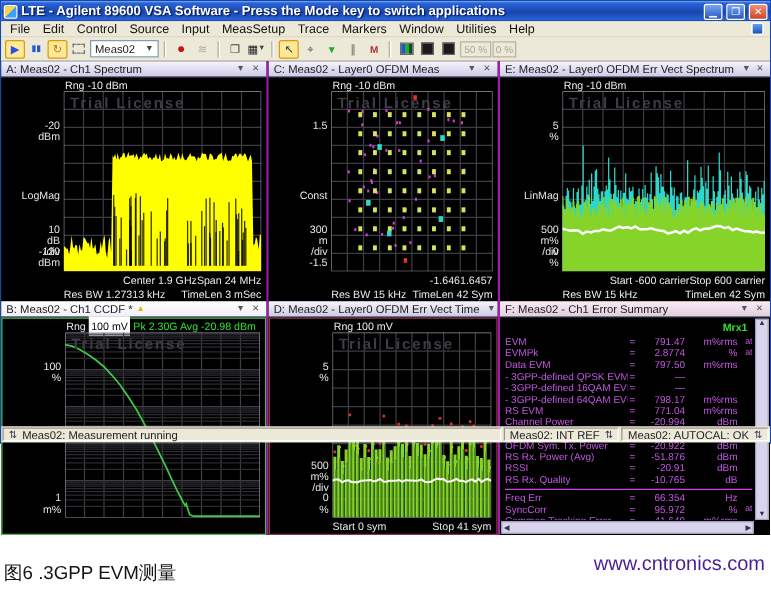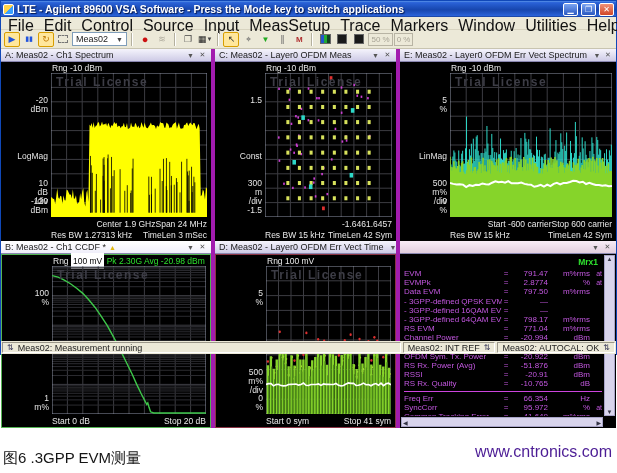--- a/index.html
+++ b/index.html
@@ -14,22 +14,22 @@
   .titlebar { height:16px; display:flex; align-items:center; gap:3px; padding:0 2px;
               background:linear-gradient(180deg,#5a93e8 0%,#2a62d8 10%,#1746ae 55%,#2a62d8 92%,#12388c 100%); }
   .app-ico { width:11px; height:11px; border-radius:2px;
              background:linear-gradient(135deg,#ffd24a 0 50%,#3aa0ff 50% 100%); border:1px solid #fff; }
   .titletext { flex:1; color:#fff; font-size:10.5px; font-weight:bold; text-shadow:1px 1px 1px #00154d;
                white-space:nowrap; overflow:hidden; }
   .winbtn { width:15px; height:13px; font-size:8px; line-height:11px; text-align:center; color:#fff;
             border:1px solid #fff; border-radius:2px;
             background:linear-gradient(180deg,#7aa4f2,#2a58c0); }
   .winbtn.close { background:linear-gradient(180deg,#f09278,#cf4628); }
-  .menubar { height:13px; display:flex; background:#ece9d8; border-bottom:1px solid #d8d4c0;
-             font-size:16px; color:#111; padding:0 2px; }
+  .menubar { height:13px; display:flex; align-items:center; background:#ece9d8; border-bottom:1px solid #d8d4c0;
+             font-size:10px; color:#111; padding:0 2px; }
   .mi { padding:0 5px; white-space:nowrap; }
   .menuspacer { flex:1; }
   .menu-right-ico { width:10px; height:10px; border-radius:2px; margin-right:3px;
              background:linear-gradient(180deg,#6aa0f0,#1c50b8); border:1px solid #fff; }
   .toolbar { height:19px; display:flex; align-items:center; padding:0 3px; gap:1px;
              background:#ece9d8; border-bottom:1px solid #c8c4b0; }
   .tb-btn { min-width:16px; height:15px; display:flex; align-items:center; justify-content:center;
             font-size:9px; color:#333; border:1px solid transparent; }
   .tb-btn.hl { background:#ffe79c; border:1px solid #d89e00; border-radius:2px; }
   .tb-sep { width:2px; height:13px; border-left:1px solid #b4b09e; border-right:1px solid #fff; margin:0 3px; }
@@ -40,21 +40,21 @@
             display:flex; align-items:center; }
   .lasso { width:10px; height:8px; border:1px dashed #777; }
   .cbars { width:11px; height:10px;
            background:linear-gradient(90deg,#2255cc 0 33%,#22aa33 33% 66%,#114422 66% 100%);
            border:1px solid #666; }
   .sq { width:10px; height:10px; background:#1a1a1a; border:1px solid #666; }
   
   .panelgrid { position:absolute; left:0; top:48px; width:615px; height:379px;
                display:grid; grid-template-columns:214px 185px 216px; grid-template-rows:192px 187px;
                background:#9a96b8; }
-  .panel { position:relative; background:#000; border-right:4px solid #a21caf; }
+  .panel { position:relative; background:#000; border-right:2px solid #a21caf; }
   .ptab { height:13px; display:flex; align-items:center; gap:3px; padding:0 4px; font-size:9px; color:#1a1a1a;
           background:linear-gradient(180deg,#f5f4fc,#cecbe6); border-bottom:1px solid #8a87b0; white-space:nowrap; }
   .ptab.active { background:linear-gradient(180deg,#ffffff,#f0effa); }
   .ptab.pink { background:linear-gradient(180deg,#f8ecf6,#e2cede); }
   .ptab .spacer { flex:1; }
   .pbtn { font-size:7px; color:#555; width:9px; text-align:center; }
   .warn-ico { color:#e0b810; font-size:7px; }
   .plot { position:absolute; left:0; right:0; top:13px; bottom:0; background:#000; }
   .plot.green-border { border:1px solid #55b555; }
   .plot.red-border { border:1px solid #8a3545; }
@@ -584,24 +584,20 @@
               <line x1="0" y1="86.02059991327963" x2="100" y2="86.02059991327963" stroke="#2b2b30" stroke-width="1" vector-effect="non-scaling-stroke"></line>
               <line x1="0" y1="84.43697499232712" x2="100" y2="84.43697499232712" stroke="#2b2b30" stroke-width="1" vector-effect="non-scaling-stroke"></line>
               <line x1="0" y1="83.09803919971486" x2="100" y2="83.09803919971486" stroke="#2b2b30" stroke-width="1" vector-effect="non-scaling-stroke"></line>
               <line x1="0" y1="81.93820026016112" x2="100" y2="81.93820026016112" stroke="#2b2b30" stroke-width="1" vector-effect="non-scaling-stroke"></line>
               <line x1="0" y1="80.9151498112135" x2="100" y2="80.9151498112135" stroke="#2b2b30" stroke-width="1" vector-effect="non-scaling-stroke"></line>
               <rect x="0" y="0" width="100" height="100" fill="none" stroke="#8f95a8" stroke-width="1" vector-effect="non-scaling-stroke"></rect>
               <polyline points="0,6.5 4,7.5 8,9.5 12,12 16,15 20,18.5 24,23 28,28 32,34 36,40.5 40,48 44,56 48,64.5 52,73 55,80 58,86.5 60,90.5 61.5,93.5 62.2,92.5 63,95.5 64,98.5 66,99.3 100,99.3" fill="none" stroke="#3ec84a" stroke-width="1.4" vector-effect="non-scaling-stroke"></polyline>
             </svg>
           </div>
         <div class="trial">Trial License</div>
-        <div class="xr xr2">
-          <span>Start 0 dB</span>
-          <span>Stop 20 dB</span>
-        </div>
       </div>
     </div>
 
     <div class="panel">
       <div class="ptab">
         <span>D: Meas02 - Layer0 OFDM Err Vect Time</span>
         <span class="spacer"></span>
         <span class="pbtn">▼</span>
         <span class="pbtn">✕</span>
       </div>
@@ -730,20 +726,21 @@
         <div class="trial">Trial License</div>
         <div class="xr xr2">
           <span>Start 0  sym</span>
           <span>Stop 41  sym</span>
         </div>
       </div>
     </div>
 
     <div class="panel" style="border-right:none">
       <div class="ptab pink">
+        <span>F: Meas02 - Ch1 Error Summary</span>
         <span class="spacer"></span>
         <span class="pbtn">▼</span>
         <span class="pbtn">✕</span>
       </div>
       <div class="plot">
         <div class="fsum">
           <div class="fhead">Mrx1</div>
           <div id="frows">
               <div class="frow">
                 <span class="fl">EVM</span>

